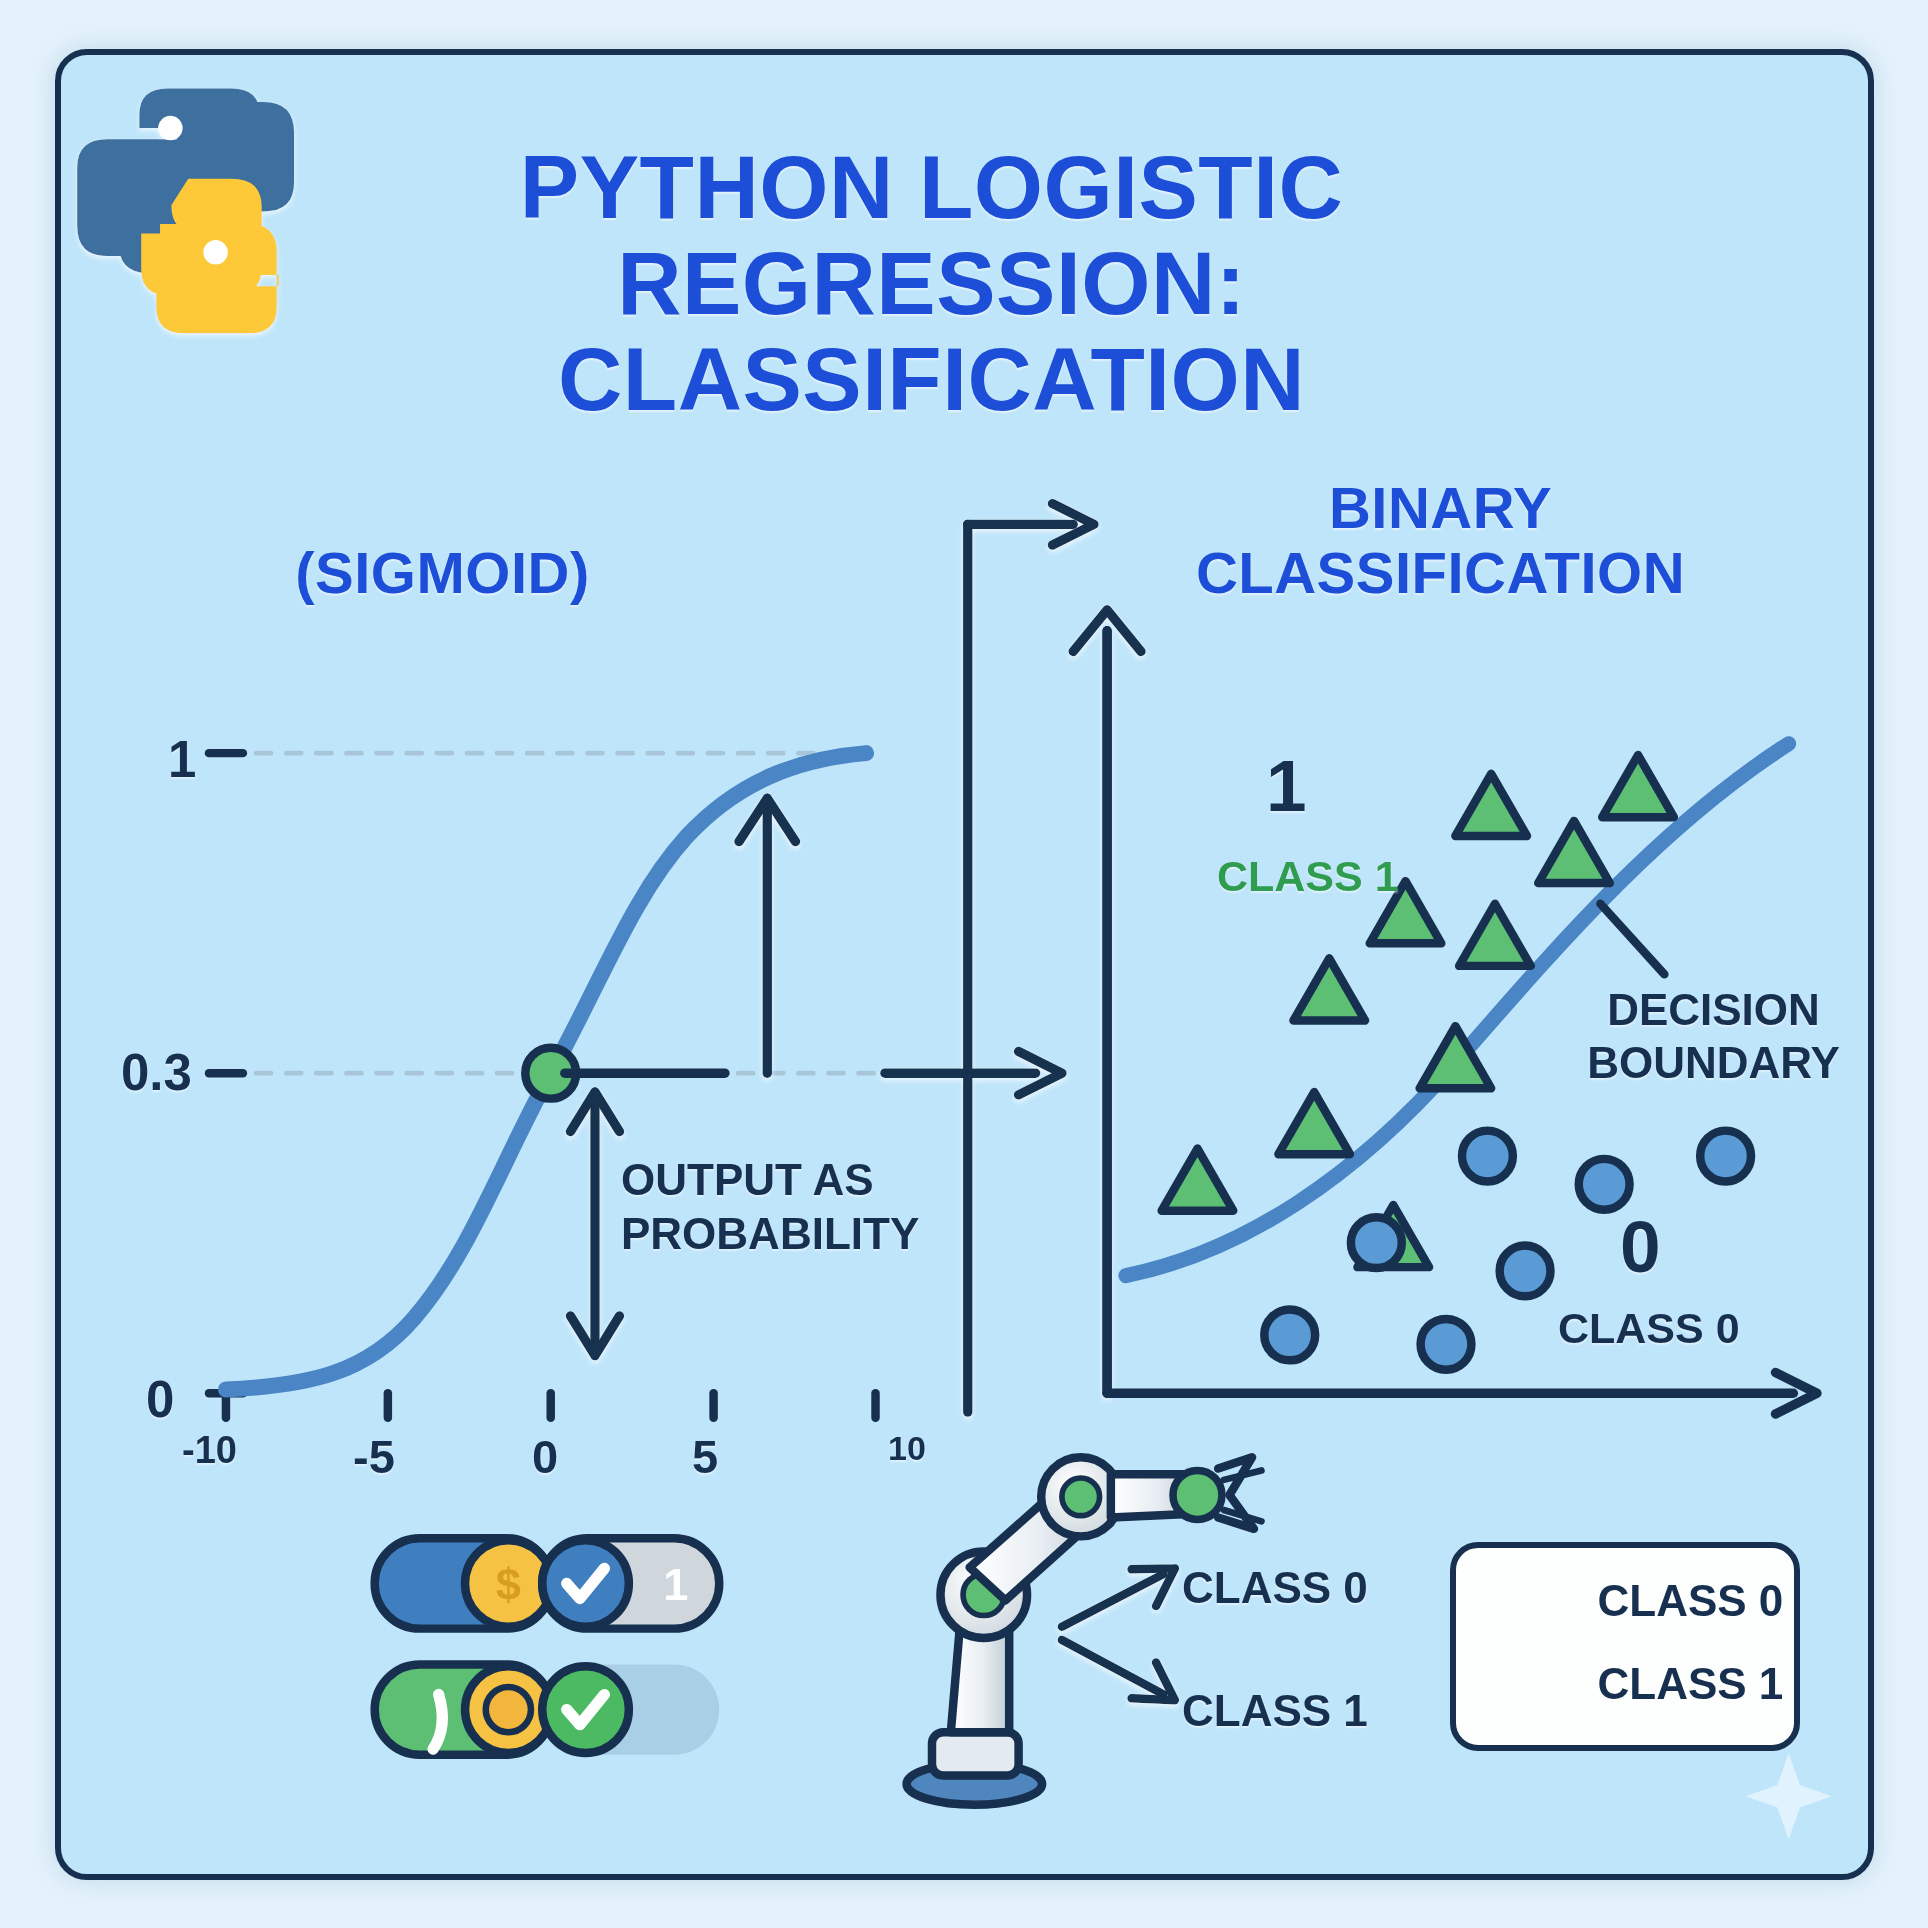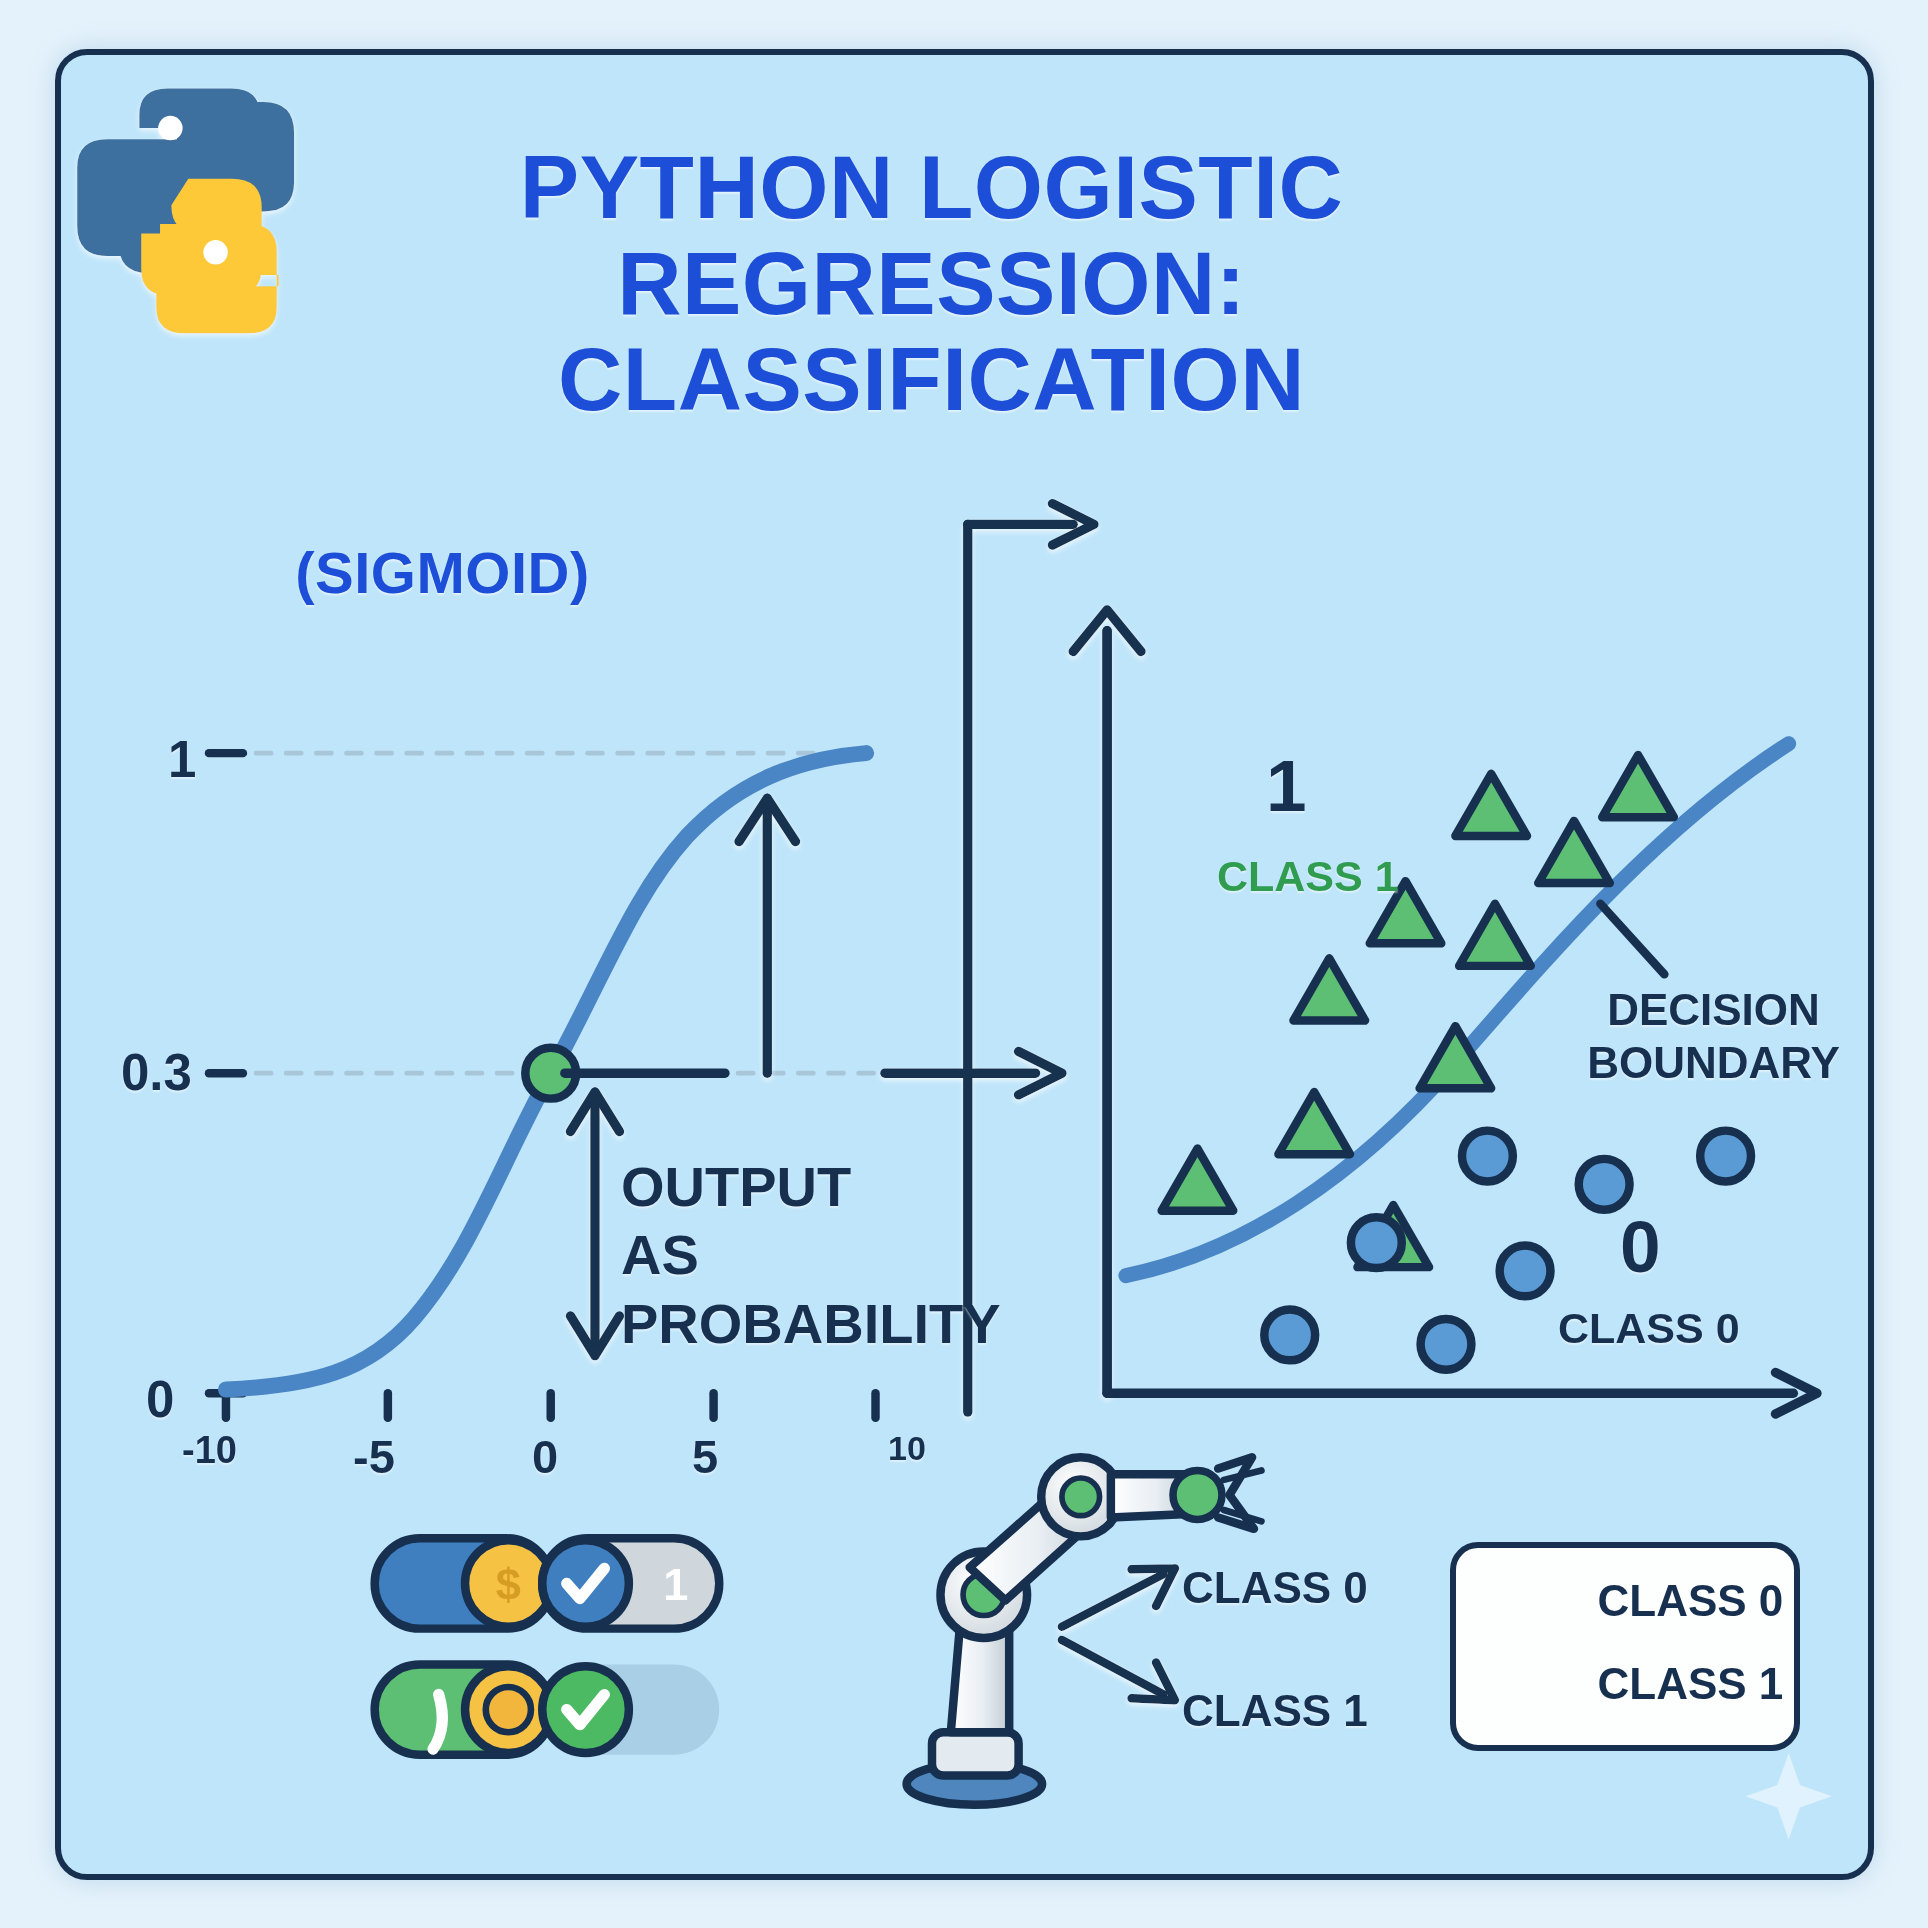--- a/index.html
+++ b/index.html
@@ -57,21 +57,21 @@
   #axis-y1  { left: 168px; top: 730px; font-size: 51px; }
   #axis-y05 { left: 121px; top: 1043px; font-size: 51px; }
   #axis-y0  { left: 146px; top: 1370px; font-size: 51px; }
   #xt--10 { left: 182px; top: 1429px; font-size: 38px; }
   #xt--5  { left: 353px; top: 1429px; font-size: 47px; }
   #xt-0   { left: 532px; top: 1429px; font-size: 47px; }
   #xt-5   { left: 692px; top: 1429px; font-size: 47px; }
   #xt-10  { left: 888px; top: 1429px; font-size: 34px; }
   #output-prob {
     left: 621px; top: 1153px; width: 311px;
-    font-size: 56px; line-height: 1.22;
+    font-size: 44px; line-height: 1.22;
   }
   #cls1-digit { left: 1266px; top: 744px; font-size: 73px; }
   #cls1-text  { left: 1217px; top: 852px; font-size: 43px; color: #2f9c50; }
   #cls0-digit { left: 1620px; top: 1205px; font-size: 73px; }
   #cls0-text  { left: 1558px; top: 1304px; font-size: 43px; }
   #decision-lbl {
     left: 1558px; top: 984px; width: 311px;
     font-size: 44px; line-height: 1.2; text-align: center;
   }
   #robot-c0 { left: 1182px; top: 1563px; font-size: 44px; }
@@ -283,20 +283,24 @@
     </g>
   </svg>
 
   <div class="ttl" id="main-title">PYTHON LOGISTIC REGRESSION: CLASSIFICATION</div>
 
   <div class="ttl" id="title-sigmoid">
     <br>
     <span>(SIGMOID)</span>
   </div>
 
+  <div class="ttl" id="title-binary">
+    <span>BINARY</span><br>
+    <span>CLASSIFICATION</span>
+  </div>
 
   <div class="lbl" id="axis-y1">1</div>
   <div class="lbl" id="axis-y05">0.3</div>
   <div class="lbl" id="axis-y0">0</div>
 
   <div class="lbl" id="xt--10">-10</div>
   <div class="lbl" id="xt--5">-5</div>
   <div class="lbl" id="xt-0">0</div>
   <div class="lbl" id="xt-5">5</div>
   <div class="lbl" id="xt-10">10</div>

